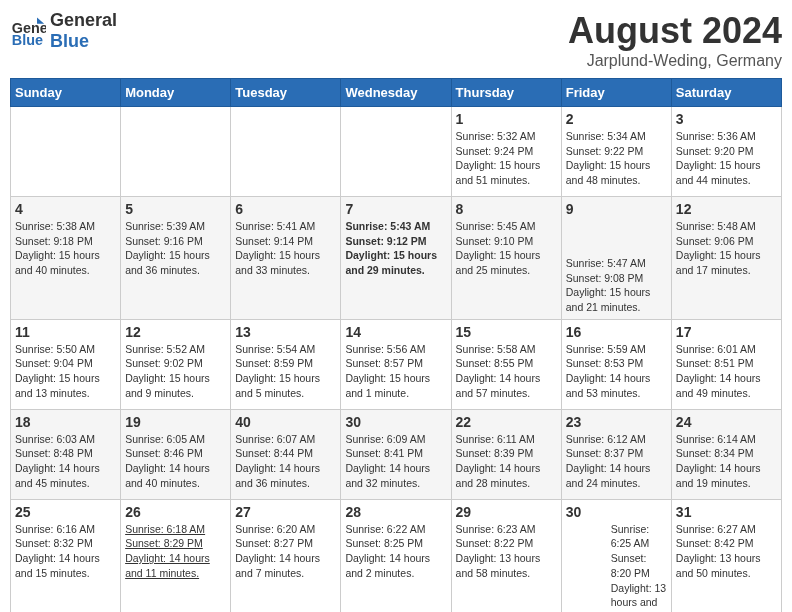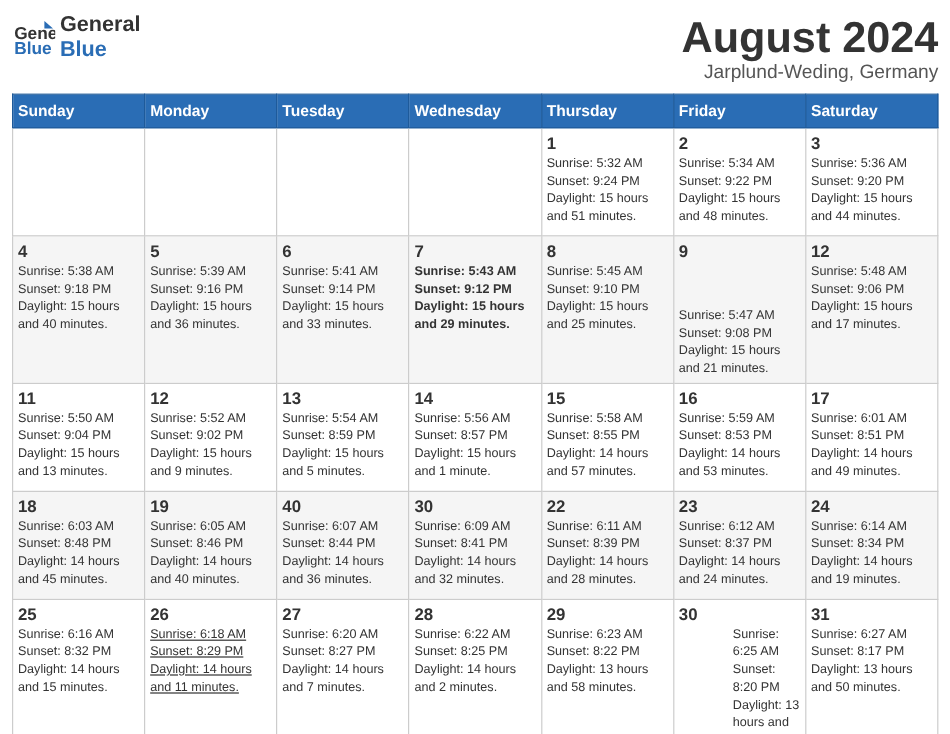--- a/index.html
+++ b/index.html
@@ -319,21 +319,21 @@
         </td>
         <td>
           <span class="day-num">30</span>
           <div class="day-info" style="white-space: pre-line; margin-left: 45px;">Sunrise: 6:25 AM
 Sunset: 8:20 PM
 Daylight: 13 hours and 54 minutes.</div>
         </td>
         <td>
           <span class="day-num">31</span>
           <div class="day-info" style="white-space: pre-line;">Sunrise: 6:27 AM
-Sunset: 8:17 PM
+Sunset: 8:42 PM
 Daylight: 13 hours and 50 minutes.</div>
         </td>
       </tr>
     </tbody>
 </table>
 
 <div class="footer">
   <span>Daylight hours</span>
 </div>
 

